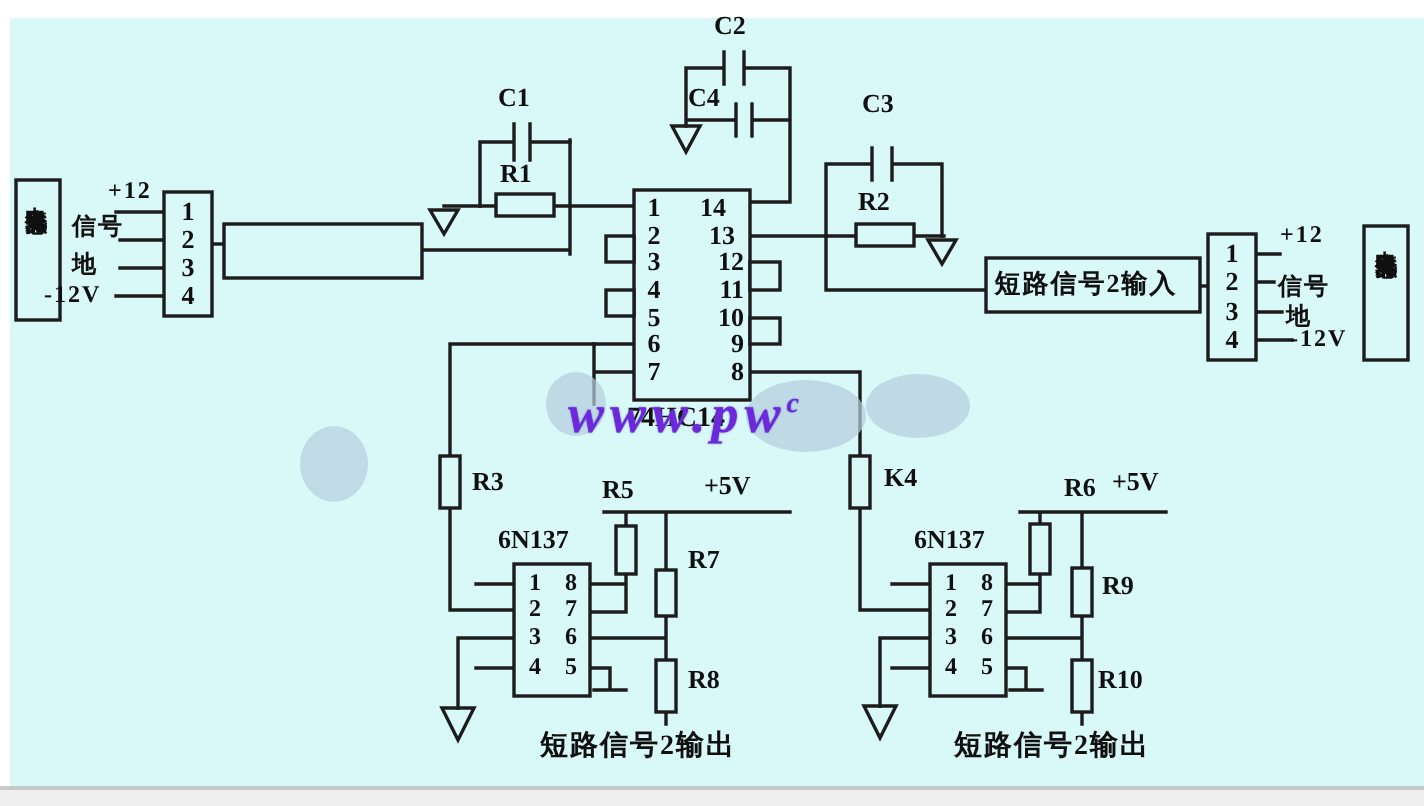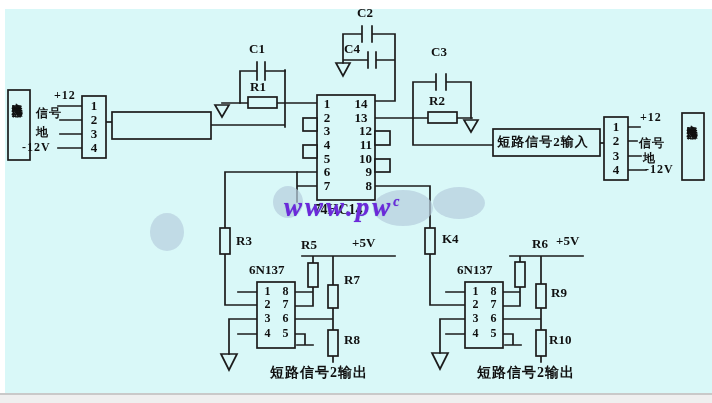--- a/index.html
+++ b/index.html
@@ -109,21 +109,21 @@
   <div class="lbl ref" style="left:431px;top:44px;">C3</div>
   <div class="lbl ref" style="left:429px;top:93px;">R2</div>
 
   <div class="lbl pin" style="left:319px;top:96px;">1</div>
   <div class="lbl pin" style="left:319px;top:110px;">2</div>
   <div class="lbl pin" style="left:319px;top:123px;">3</div>
   <div class="lbl pin" style="left:319px;top:137px;">4</div>
   <div class="lbl pin" style="left:319px;top:151px;">5</div>
   <div class="lbl pin" style="left:319px;top:164px;">6</div>
   <div class="lbl pin" style="left:319px;top:178px;">7</div>
-  <div class="lbl pin" style="left:350px;top:96px;width:22px;text-align:center;">14</div>
+  <div class="lbl pin" style="left:350px;top:96px;width:22px;text-align:left;">14</div>
   <div class="lbl pin" style="left:350px;top:110px;width:22px;">13</div>
   <div class="lbl pin" style="left:350px;top:123px;width:22px;text-align:right;">12</div>
   <div class="lbl pin" style="left:350px;top:137px;width:22px;text-align:right;">11</div>
   <div class="lbl pin" style="left:350px;top:151px;width:22px;text-align:right;">10</div>
   <div class="lbl pin" style="left:350px;top:164px;width:22px;text-align:right;">9</div>
   <div class="lbl pin" style="left:350px;top:178px;width:22px;text-align:right;">8</div>
   <div class="lbl ref center" style="left:307px;top:202px;width:62px;font-size:14px;">74HC14</div>
 
   <div class="lbl ref" style="left:236px;top:233px;">R3</div>
   <div class="lbl ref" style="left:442px;top:231px;">K4</div>

